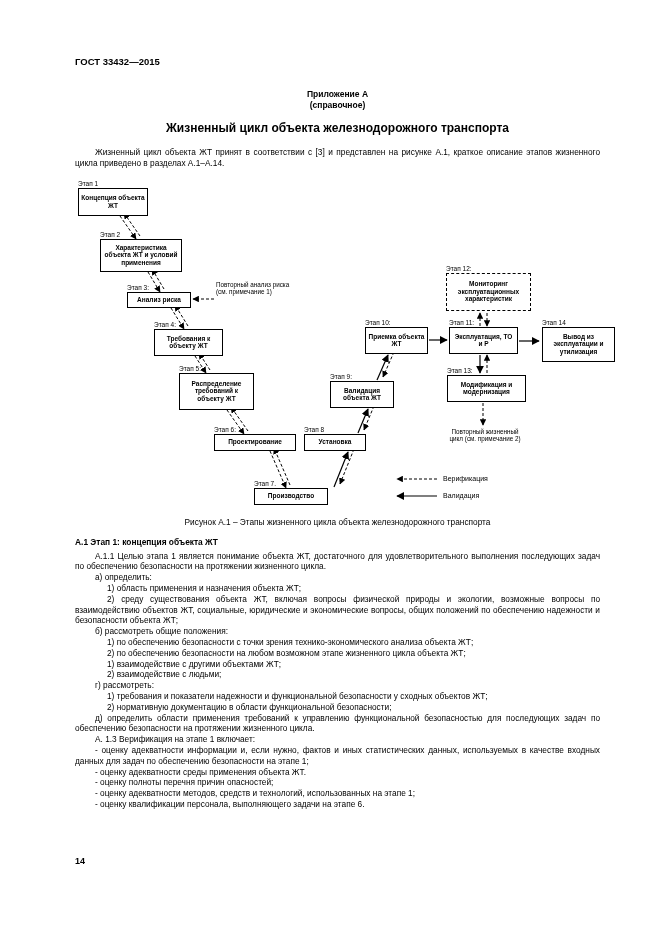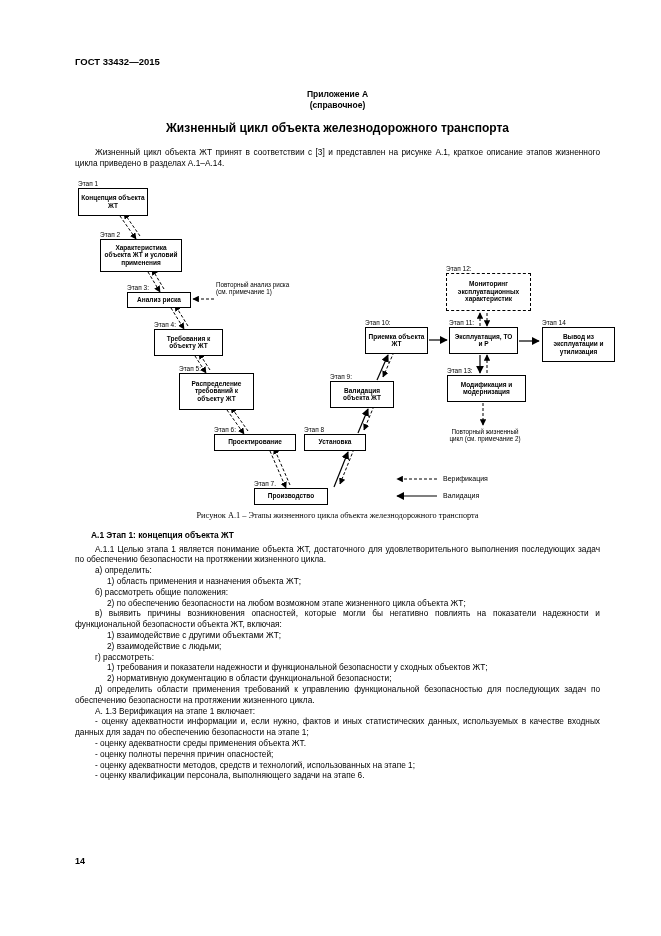--- a/index.html
+++ b/index.html
@@ -36,22 +36,22 @@
     display:flex;align-items:center;justify-content:center;
     text-align:center;
     font-weight:bold;font-size:6.5px;line-height:7.6px;
     padding:1px 2px;box-sizing:border-box;
     position:relative;z-index:2;
   }
   .stage-box.thick{border-width:1.5px;}
   .stage-box.dashed{border-style:dashed;}
   .dnote{position:absolute;font-size:6.3px;line-height:7.6px;}
   .legend-label{position:absolute;font-size:7px;line-height:9px;white-space:nowrap;}
-  .caption{font-size:8.3px;margin-bottom:10px;font-family:Liberation Serif, serif;}
-  .section-heading{font-size:8.4px;font-weight:bold;margin-bottom:4px;margin-left:16px;}
+  .caption{font-size:8.3px;margin-top:6px;margin-bottom:10px;}
+  .section-heading{font-size:8.4px;font-weight:bold;margin-bottom:4px;}
   .page-number{position:absolute;left:75px;top:856px;font-size:9px;font-weight:bold;}
 </style>
 </head>
 <body>
 
 <div class="page">
 
   <div class="doc-header">ГОСТ 33432—2015</div>
 
   <div class="center bold app-title">Приложение А</div>
@@ -170,23 +170,24 @@
     <div class="legend-label" style="left:368px;top:316px;">Валидация</div>
   </div>
 
   <div class="caption center">Рисунок А.1 – Этапы жизненного цикла объекта железнодорожного транспорта</div>
 
   <div class="section-heading">А.1 Этап 1: концепция объекта ЖТ</div>
 
   <p class="jp">А.1.1 Целью этапа 1 является понимание объекта ЖТ, достаточного для удовлетворительного выполнения последующих задач по обеспечению безопасности на протяжении жизненного цикла.</p>
   <p class="jp">а) определить:</p>
   <p class="jp2">1) область применения и назначения объекта ЖТ;</p>
+  <p class="jp2">2) среду существования объекта ЖТ, включая вопросы физической природы и экологии, возможные вопросы по взаимодействию объектов ЖТ, социальные, юридические и экономические вопросы, общих положений по обеспечению надежности и безопасности объекта ЖТ;</p>
   <p class="jp">б) рассмотреть общие положения:</p>
+  <p class="jp2">1) по обеспечению безопасности с точки зрения технико-экономического анализа объекта ЖТ;</p>
   <p class="jp2">2) по обеспечению безопасности на любом возможном этапе жизненного цикла объекта ЖТ;</p>
-  <p class="jp">в) выявить причины возникновения опасностей, которые могли бы негативно повлиять на показатели надежности и функциональной безопасности объекта ЖТ, включая:</p>
   <p class="jp2">1) взаимодействие с другими объектами ЖТ;</p>
   <p class="jp2">2) взаимодействие с людьми;</p>
   <p class="jp">г) рассмотреть:</p>
   <p class="jp2">1) требования и показатели надежности и функциональной безопасности у сходных объектов ЖТ;</p>
   <p class="jp2">2) нормативную документацию в области функциональной безопасности;</p>
   <p class="jp">д) определить области применения требований к управлению функциональной безопасностью для последующих задач по обеспечению безопасности на протяжении жизненного цикла.</p>
   <p class="jp">А. 1.3 Верификация на этапе 1 включает:</p>
   <p class="jp">- оценку адекватности информации и, если нужно, фактов и иных статистических данных, используемых в качестве входных данных для задач по обеспечению безопасности на этапе 1;</p>
   <p class="jp">- оценку адекватности среды применения объекта ЖТ.</p>
   <p class="jp">- оценку полноты перечня причин опасностей;</p>

